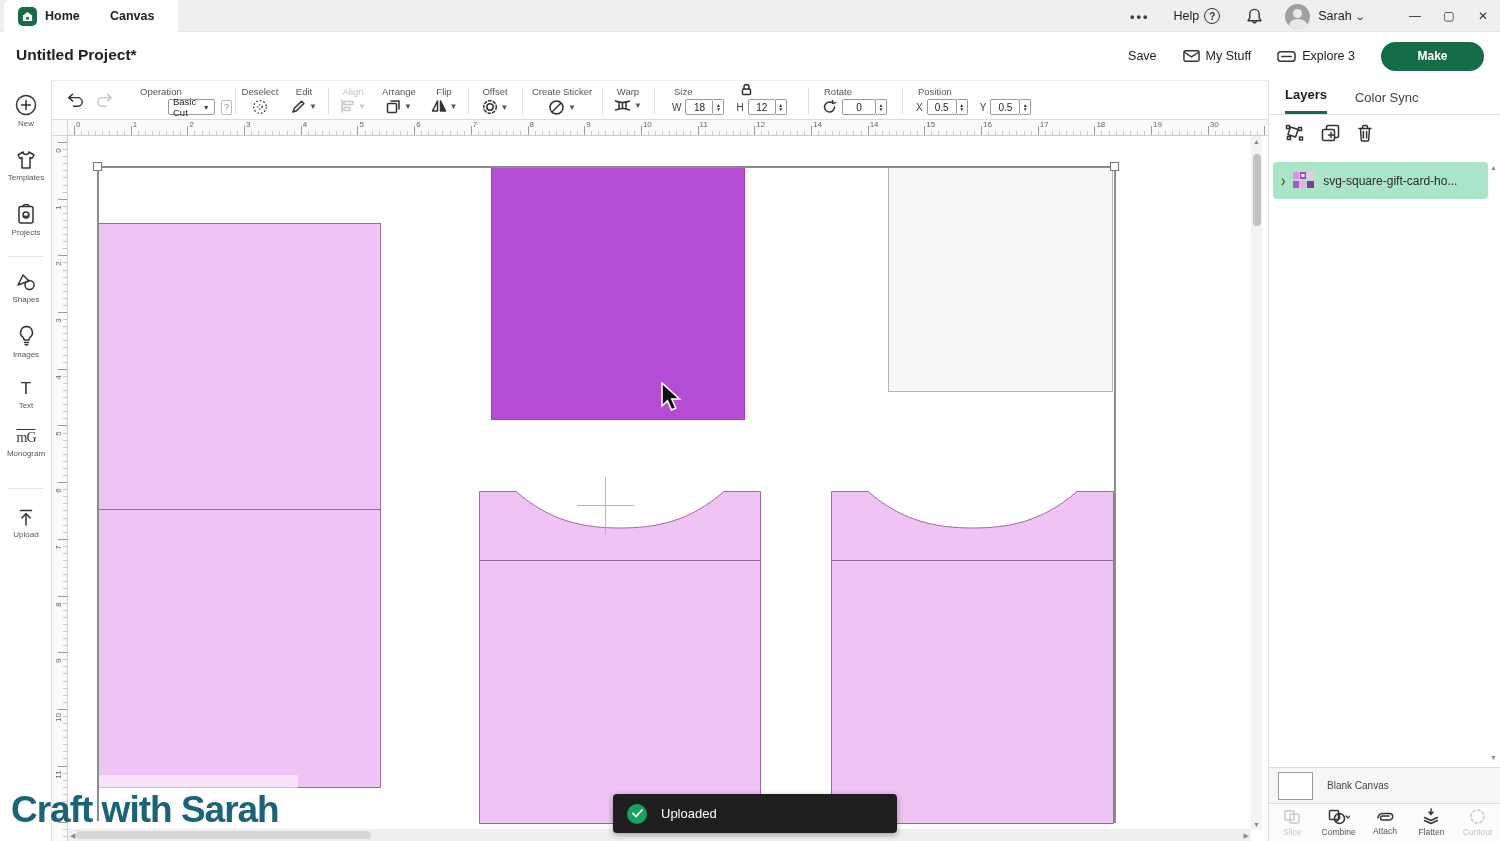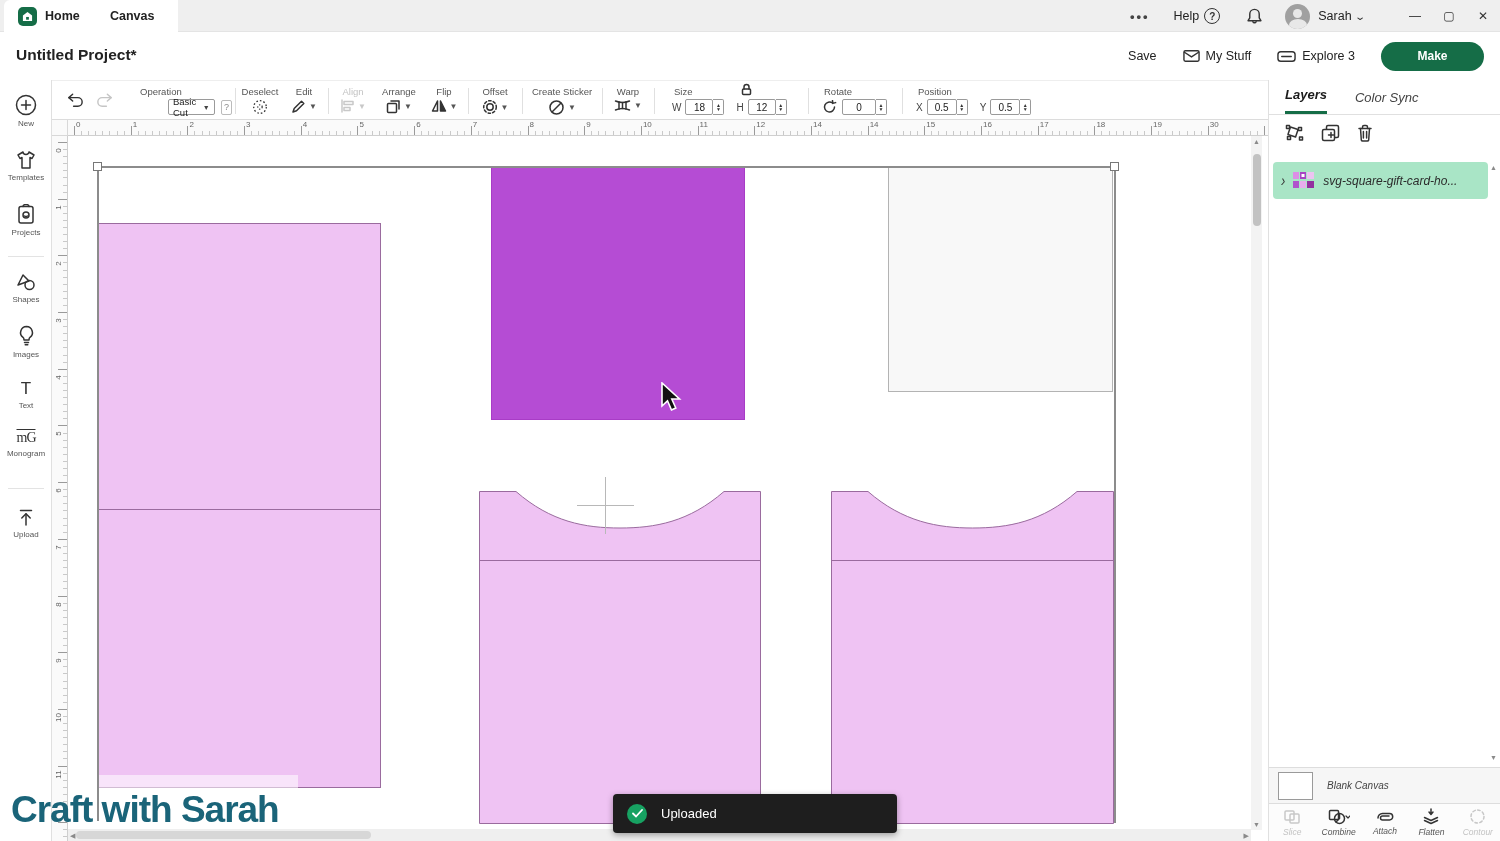--- a/index.html
+++ b/index.html
@@ -91,21 +91,21 @@
   #h-scroll{position:absolute;left:16px;top:709px;width:1183px;height:12px;background:#efefef;}
   #h-thumb{position:absolute;left:8px;top:2px;width:295px;height:8px;border-radius:4px;background:#d7d7d7;}
 
   #toast{position:absolute;left:561px;top:674px;width:284px;height:39px;background:var(--toastbg);border-radius:4px;display:flex;align-items:center;gap:14px;padding:0 14px;box-shadow:0 2px 6px rgba(0,0,0,.35);z-index:30;}
   #toast-check{width:20px;height:20px;border-radius:50%;background:var(--check);display:flex;align-items:center;justify-content:center;}
   #toast-msg{color:#fff;font-size:13px;}
 
   #watermark{position:absolute;left:11px;top:789px;font-family:Liberation Sans, sans-serif;font-weight:bold;font-size:37px;color:var(--teal);letter-spacing:-1px;z-index:50;white-space:nowrap;}
 
   
-  #rightpanel{position:absolute;left:1268px;top:80px;width:232px;height:761px;background:#fff;border-left:1px solid #e0e0e0;font-style:italic;}
+  #rightpanel{position:absolute;left:1268px;top:80px;width:232px;height:761px;background:#fff;border-left:1px solid #e0e0e0;}
   #panel-tabs{position:absolute;left:0;top:0;width:232px;height:35px;border-bottom:1px solid #e0e0e0;display:flex;align-items:flex-end;gap:28px;padding-left:16px;}
   .ptab{font-size:13px;padding-bottom:9px;color:#444;}
   #tab-layers{font-weight:bold;color:#1c1c1c;border-bottom:3px solid var(--brand);}
   #panel-icons{position:absolute;left:16px;top:44px;display:flex;gap:17px;align-items:center;}
   #layer-item{position:absolute;left:4px;top:82px;width:215px;height:37px;background:var(--mint);border-radius:4px;display:flex;align-items:center;gap:8px;padding:0 8px;}
   #layer-chevron{font-size:13px;color:#333;transform:scaleY(1.3);}
   #layer-name{font-size:12px;color:#2b2b2b;white-space:nowrap;overflow:hidden;}
   #panel-scroll-up{position:absolute;right:3px;top:84px;}
   #panel-scroll-down{position:absolute;right:3px;top:674px;}
   #blank-row{position:absolute;left:0;top:687px;width:232px;height:36px;background:#f6f6f6;border-top:1px solid #ddd;display:flex;align-items:center;gap:14px;padding-left:9px;}

